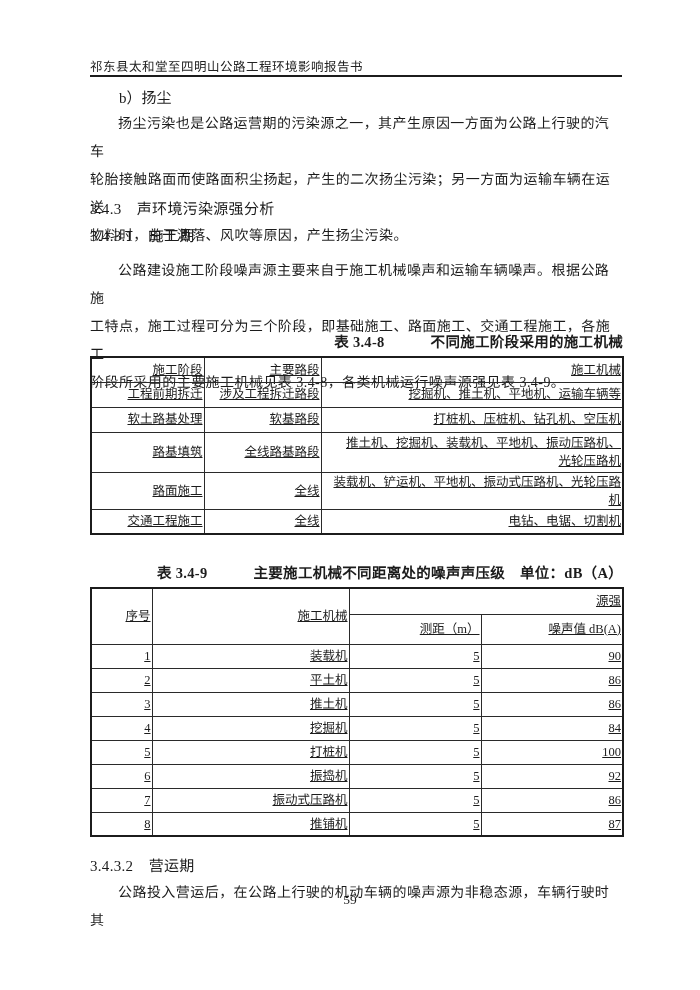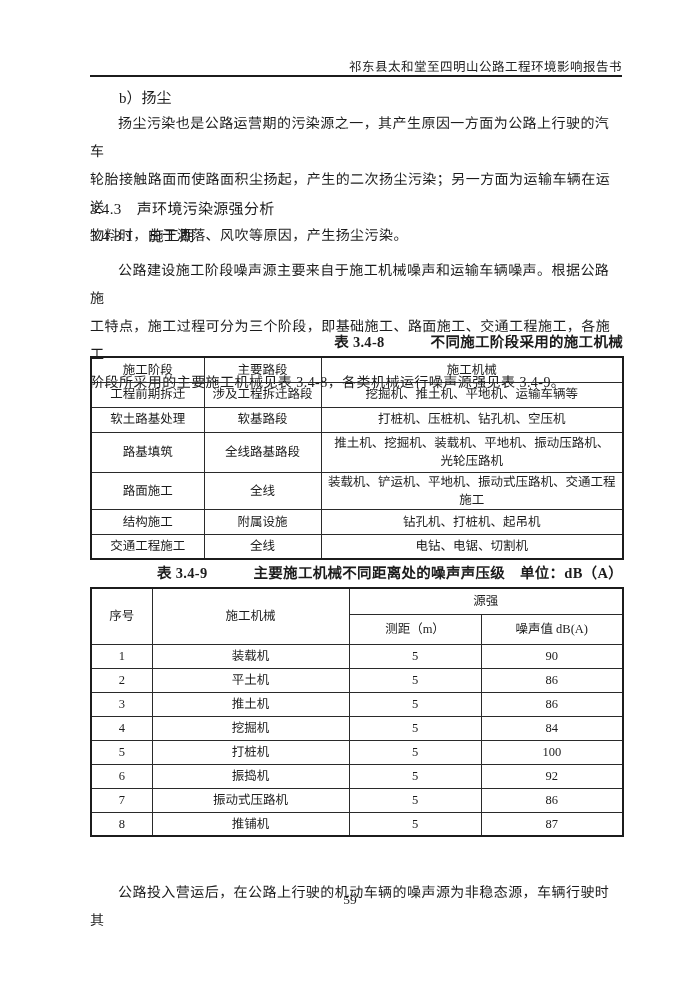--- a/index.html
+++ b/index.html
@@ -7,21 +7,21 @@
     position:relative;
     width:700px; height:990px;
     margin:0 auto;
     background:#ffffff;
     font-family:"Liberation Serif","DejaVu Serif",serif;
     color:#1c1c1c;
     overflow:hidden;
   }
   .running-header {
     position:absolute; top:56px; left:90px; width:532px;
-    text-align:right; font-size:12.5px; letter-spacing:0.5px;
+    text-align:left; font-size:12.5px; letter-spacing:0.5px;
     color:#222;
   }
   .header-rule {
     position:absolute; top:75px; left:90px; width:532px;
     height:2px; background:#1c1c1c;
   }
   .blk { position:absolute; left:90px; width:533px; }
   .b-heading { top:86px; font-size:15px; text-indent:29px; }
   .para {
     font-size:14px; line-height:28px; letter-spacing:0.45px;
@@ -41,23 +41,23 @@
   .t1-title { top:330px; }
   .t2-title { top:561px; }
   .table-title .ttl { margin-left:46px; }
   table.doc {
     position:absolute; left:90px; width:534px;
     border-collapse:collapse; table-layout:fixed;
     font-size:12.5px; color:#1c1c1c;
   }
   table.doc td, table.doc th {
     border:1px solid #2a2a2a;
-    text-align:center; vertical-align:middle;
+    text-align:right; vertical-align:middle;
     padding:0 1px; font-weight:normal;
-    white-space:pre-line; line-height:1.45;
+    white-space:pre-line; line-height:1.45;text-decoration:underline;
   }
   table.doc { border:2px solid #1c1c1c; }
   .t1 { top:356px; }
   .t1 tr { height:25px; }
   .t1 tr.dbl { height:40px; }
   .t2 { top:587px; font-size:13px; }
   .t2 tr { height:24px; }
   .t2 tr.hdr1 { height:26px; }
   .t2 tr.hdr2 { height:30px; }
   .page-number {
@@ -114,26 +114,21 @@
       </tr>
       <tr class="dbl">
         <td>路基填筑</td>
         <td>全线路基路段</td>
         <td>推土机、挖掘机、装载机、平地机、振动压路机、
 光轮压路机</td>
       </tr>
       <tr>
         <td>路面施工</td>
         <td>全线</td>
-        <td>装载机、铲运机、平地机、振动式压路机、交通工程施工</td>
-      </tr>
-      <tr>
-        <td>结构施工</td>
-        <td>附属设施</td>
-        <td>钻孔机、打桩机、起吊机</td>
+        <td>装载机、铲运机、平地机、振动式压路机、光轮压路机</td>
       </tr>
       <tr>
         <td>交通工程施工</td>
         <td>全线</td>
         <td>电钻、电锯、切割机</td>
       </tr>
     </tbody>
   </table>
 
   <div class="blk table-title t2-title">
@@ -201,17 +196,18 @@
       </tr>
       <tr>
         <td>8</td>
         <td>推铺机</td>
         <td>5</td>
         <td>87</td>
       </tr>
     </tbody>
   </table>
 
+  <div class="blk heading h3432">3.4.3.2　营运期</div>
   <p class="blk para para3">公路投入营运后，在公路上行驶的机动车辆的噪声源为非稳态源，车辆行驶时其</p>
 
   <div class="page-number">59</div>
 
 </div>
 
 </body></html>

